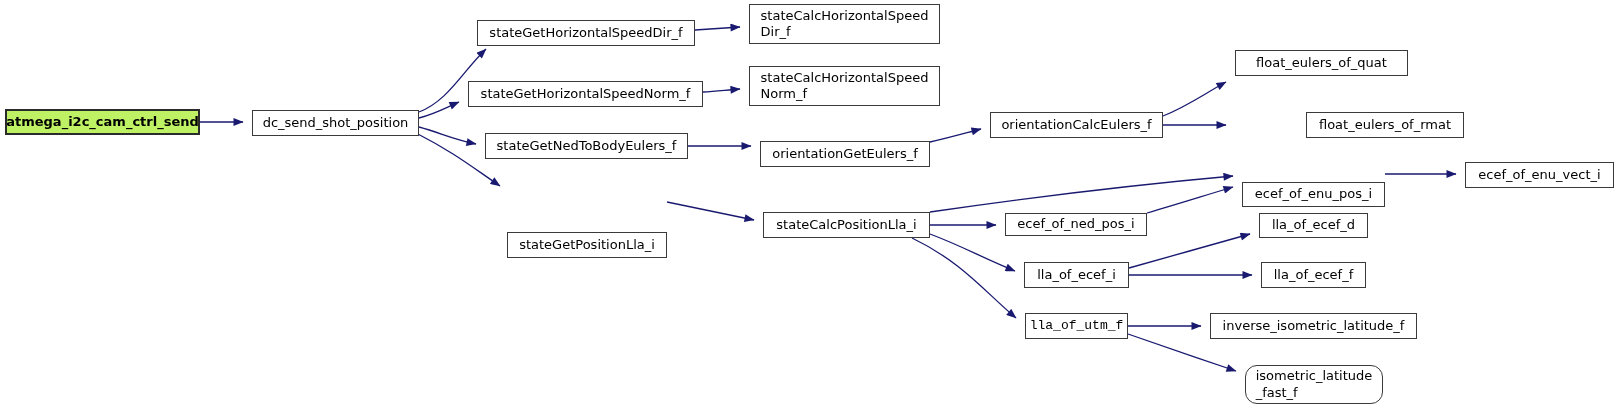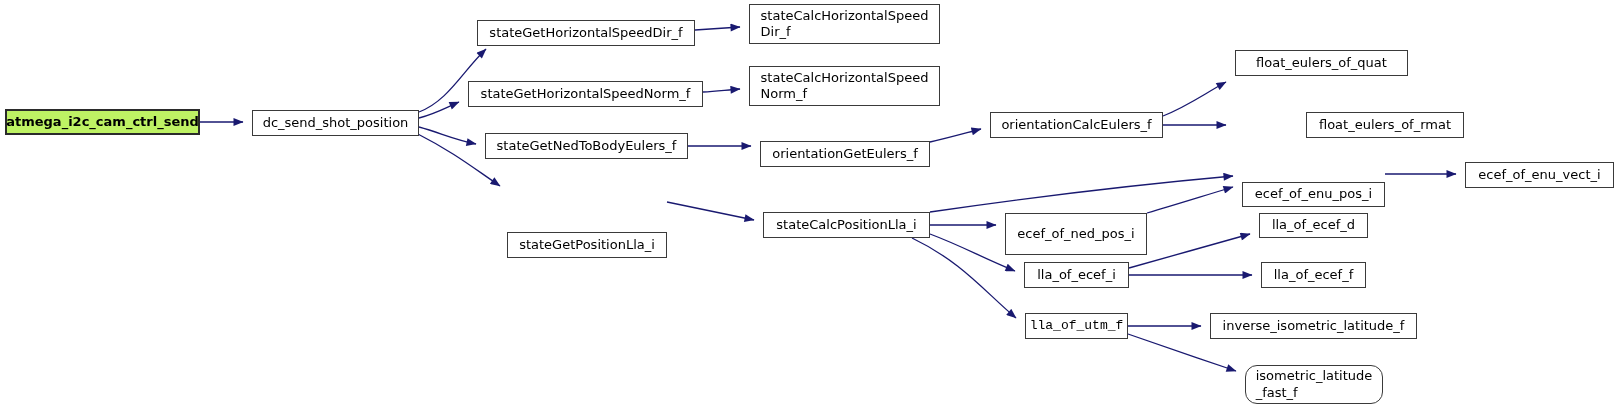--- a/index.html
+++ b/index.html
@@ -97,21 +97,21 @@
   <div class="node multiline" style="left:749px; top:66px;  width:191px; height:40px;">stateCalcHorizontalSpeed
 Norm_f</div>
   <div class="node" style="left:485px; top:133px; width:203px; height:26px;">stateGetNedToBodyEulers_f</div>
   <div class="node" style="left:760px; top:133px; width:170px; height:26px;margin-top:8px;">orientationGetEulers_f</div>
   <div class="node" style="left:990px; top:112px; width:173px; height:26px;">orientationCalcEulers_f</div>
   <div class="node" style="left:1235px;top:50px;  width:173px; height:26px;">float_eulers_of_quat</div>
   <div class="node" style="left:1306px;top:112px; width:158px; height:26px;">float_eulers_of_rmat</div>
   <div class="node" style="left:507px; top:184px; width:160px; height:26px;margin-top:48px;">stateGetPositionLla_i</div>
   <div class="node" style="left:763px; top:212px; width:167px; height:26px;">stateCalcPositionLla_i</div>
   <div class="node" style="left:1242px;top:162px; width:143px; height:25px;margin-top:20px;">ecef_of_enu_pos_i</div>
-  <div class="node" style="left:1005px;top:213px; width:142px; height:42px;">ecef_of_ned_pos_i</div>
+  <div class="node" style="left:1005px;top:213px; width:142px; height:23px;">ecef_of_ned_pos_i</div>
   <div class="node" style="left:1259px;top:213px; width:109px; height:25px;">lla_of_ecef_d</div>
   <div class="node" style="left:1024px;top:262px; width:105px; height:26px;">lla_of_ecef_i</div>
   <div class="node" style="left:1261px;top:262px; width:105px; height:26px;">lla_of_ecef_f</div>
   <div class="node" style="left:1025px;top:313px; width:103px; height:26px;font-family:Liberation Mono, monospace;">lla_of_utm_f</div>
   <div class="node" style="left:1210px;top:313px; width:207px; height:26px;">inverse_isometric_latitude_f</div>
   <div class="node multiline" style="left:1245px;top:365px; width:138px; height:39px;border-radius:12px;">isometric_latitude
 _fast_f</div>
   <div class="node" style="left:1465px;top:162px; width:149px; height:26px;">ecef_of_enu_vect_i</div>
 
 </div>

